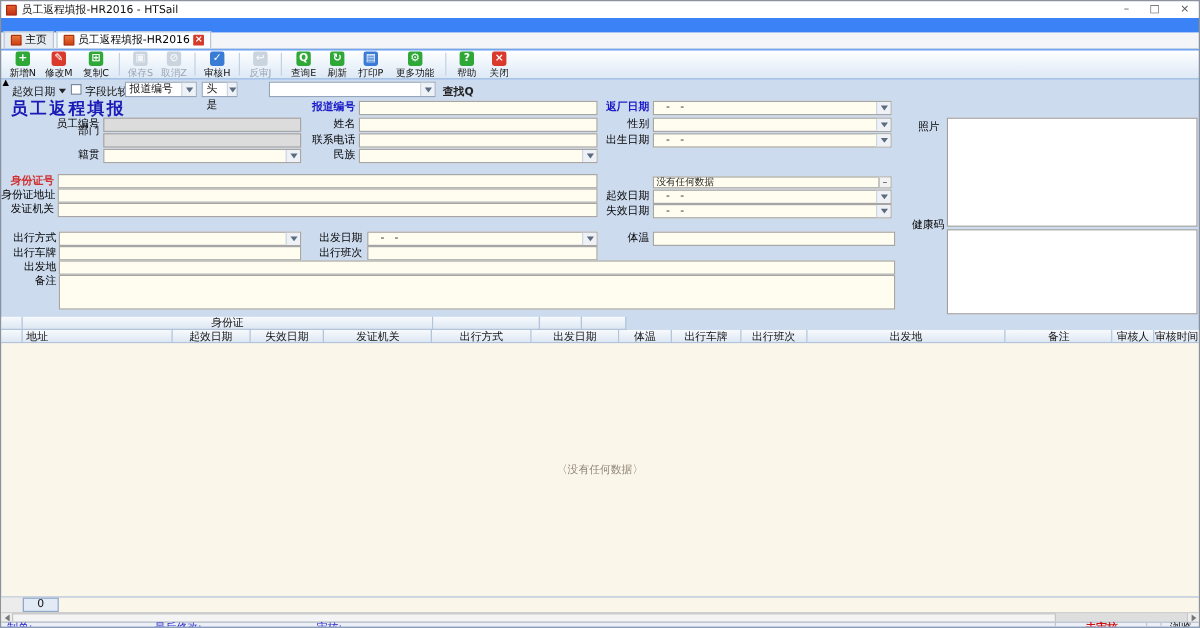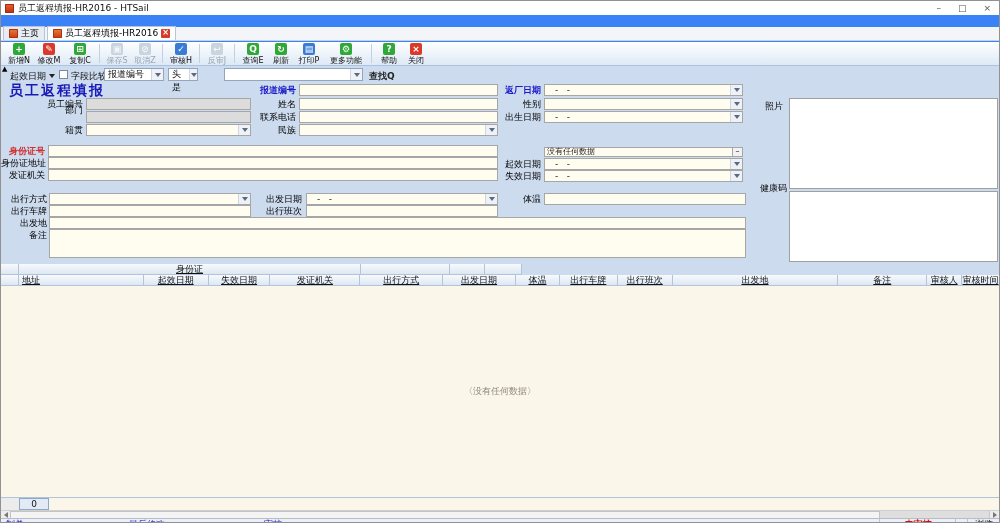--- a/index.html
+++ b/index.html
@@ -57,21 +57,21 @@
   .fcombo{position:absolute;height:12px;background:#fffdf0;border:1px solid #a6a6a6;box-sizing:border-box;display:flex;align-items:center;justify-content:space-between;font-size:9px;color:#222;}
   .fcombo .txt{padding-left:10px;white-space:pre;}
   .fbox{position:absolute;background:#ffffff;border:1px solid #a0a0a0;box-sizing:border-box;}
   .readid{position:absolute;height:10px;background:#fffdf0;border:1px solid #a6a6a6;box-sizing:border-box;font-size:8px;line-height:8px;display:flex;align-items:center;justify-content:space-between;padding-left:2px;color:#222;}
   .readid .minus{width:9px;height:8px;border-left:1px solid #a6a6a6;text-align:center;line-height:7px;font-size:8px;color:#333;background:#f2f2f2;}
   textarea.finput{resize:none;}
 
   
   .grid{position:absolute;left:0;right:0;top:198px;}
   .grow{display:flex;height:11px;}
-  .gcell{background:linear-gradient(#f7fafd,#dde7f3);border-right:1px solid #b3c4da;border-bottom:1px solid #b3c4da;box-sizing:border-box;font-size:9px;display:flex;align-items:center;justify-content:center;color:#111;white-space:nowrap;overflow:hidden;text-decoration:underline;}
+  .gcell{background:linear-gradient(#f7fafd,#dde7f3);border-right:1px solid #b3c4da;border-bottom:1px solid #b3c4da;box-sizing:border-box;font-size:9px;display:flex;align-items:center;justify-content:center;color:#111;white-space:nowrap;overflow:hidden;}
   .gcell.left{justify-content:flex-start;padding-left:3px;}
   .gbody{position:absolute;left:0;right:0;top:220px;height:211px;background:#faf6e9;display:flex;align-items:center;justify-content:center;font-size:9px;color:#8f8678;}
   .gfooter{position:absolute;left:0;right:0;top:431px;height:13px;background:#faf6e9;border-top:1px solid #b3c4da;}
   .cntind{position:absolute;left:0;top:0;width:18px;height:12px;background:#ececec;border-right:1px solid #c6c6c6;}
   .cntcell{position:absolute;left:18px;top:0;width:30px;height:12px;background:#e2eaf5;border:1px solid #8fa8c8;box-sizing:border-box;font-size:9px;text-align:center;line-height:11px;color:#111;}
 
   
   .hscroll{position:absolute;left:0;right:0;top:444px;height:8px;background:#dedede;border-top:1px solid #cfcfcf;box-sizing:border-box;}
   .sbtn{position:absolute;top:0;width:9px;height:8px;background:#ececec;display:flex;align-items:center;justify-content:center;}
   .sbtn.l{left:0;border-right:1px solid #c8c8c8;}

